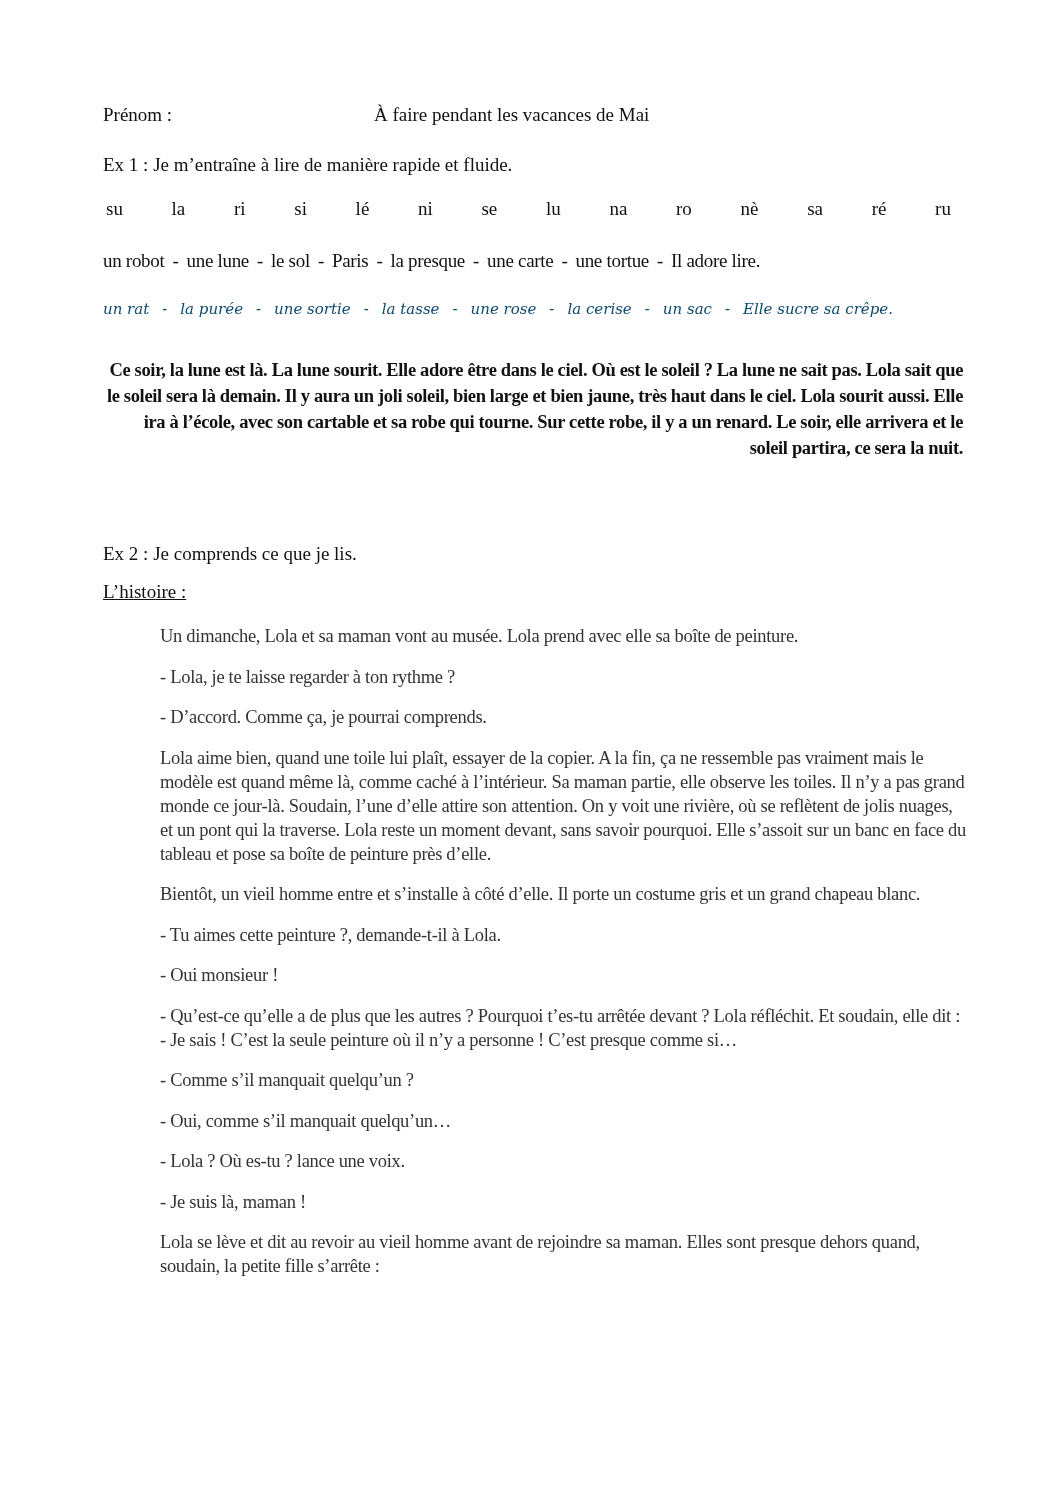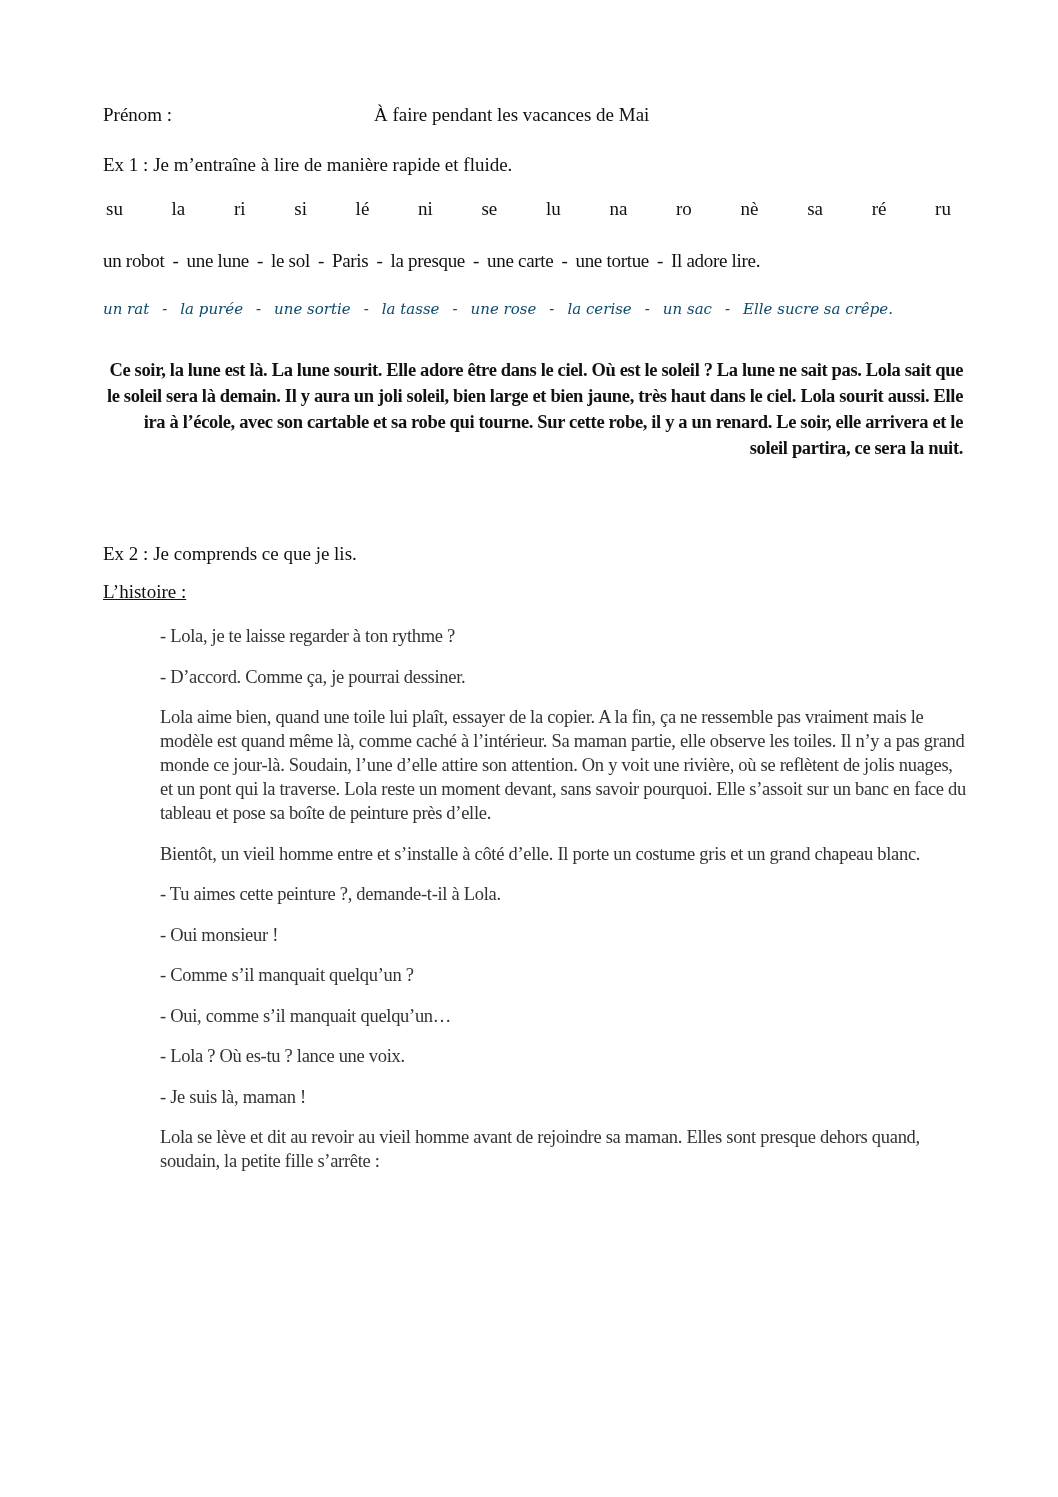--- a/index.html
+++ b/index.html
@@ -47,24 +47,26 @@
   </div>
 <div id="words-row" class="abs"><span>un robot</span><span class="sep">-</span><span>une lune</span><span class="sep">-</span><span>le sol</span><span class="sep">-</span><span>Paris</span><span class="sep">-</span><span>la presque</span><span class="sep">-</span><span>une carte</span><span class="sep">-</span><span>une tortue</span><span class="sep">-</span><span>Il adore lire.</span></div>
 <div id="cursive-row" class="abs"><span>un rat</span><span class="sep">-</span><span>la purée</span><span class="sep">-</span><span>une sortie</span><span class="sep">-</span><span>la tasse</span><span class="sep">-</span><span>une rose</span><span class="sep">-</span><span>la cerise</span><span class="sep">-</span><span>un sac</span><span class="sep">-</span><span>Elle sucre sa crêpe.</span></div>
 
 <div id="ex1-paragraph" class="abs">Ce soir, la lune est là. La lune sourit. Elle adore être dans le ciel. Où est le soleil ? La lune ne sait pas. Lola sait que le soleil sera là demain. Il y aura un joli soleil, bien large et bien jaune, très haut dans le ciel. Lola sourit aussi. Elle ira à l’école, avec son cartable et sa robe qui tourne. Sur cette robe, il y a un renard. Le soir, elle arrivera et le soleil partira, ce sera la nuit.</div>
 
 <div id="ex2-title" class="abs t19">Ex 2 : Je comprends ce que je lis.</div>
 <div id="story-heading" class="abs t19">L’histoire :</div>
 
 <div id="story" class="abs">
+    <p>Un dimanche, Lola et sa maman vont au musée. Lola prend avec elle sa boîte de peinture.</p>
     <p>- Lola, je te laisse regarder à ton rythme ?</p>
-    <p>- D’accord. Comme ça, je pourrai dessiner.</p>
+    <p>- D’accord. Comme ça, je pourrai comprends.</p>
     <p>Lola aime bien, quand une toile lui plaît, essayer de la copier. A la fin, ça ne ressemble pas vraiment mais le modèle est quand même là, comme caché à l’intérieur. Sa maman partie, elle observe les toiles. Il n’y a pas grand monde ce jour-là. Soudain, l’une d’elle attire son attention. On y voit une rivière, où se reflètent de jolis nuages, et un pont qui la traverse. Lola reste un moment devant, sans savoir pourquoi. Elle s’assoit sur un banc en face du tableau et pose sa boîte de peinture près d’elle.</p>
     <p>Bientôt, un vieil homme entre et s’installe à côté d’elle. Il porte un costume gris et un grand chapeau blanc.</p>
     <p>- Tu aimes cette peinture ?, demande-t-il à Lola.</p>
     <p>- Oui monsieur !</p>
+    <p>- Qu’est-ce qu’elle a de plus que les autres ? Pourquoi t’es-tu arrêtée devant ? Lola réfléchit. Et soudain, elle dit : - Je sais ! C’est la seule peinture où il n’y a personne ! C’est presque comme si…</p>
     <p>- Comme s’il manquait quelqu’un ?</p>
     <p>- Oui, comme s’il manquait quelqu’un…</p>
     <p>- Lola ? Où es-tu ? lance une voix.</p>
     <p>- Je suis là, maman !</p>
     <p>Lola se lève et dit au revoir au vieil homme avant de rejoindre sa maman. Elles sont presque dehors quand, soudain, la petite fille s’arrête :</p>
   </div>
 
 </body></html>

